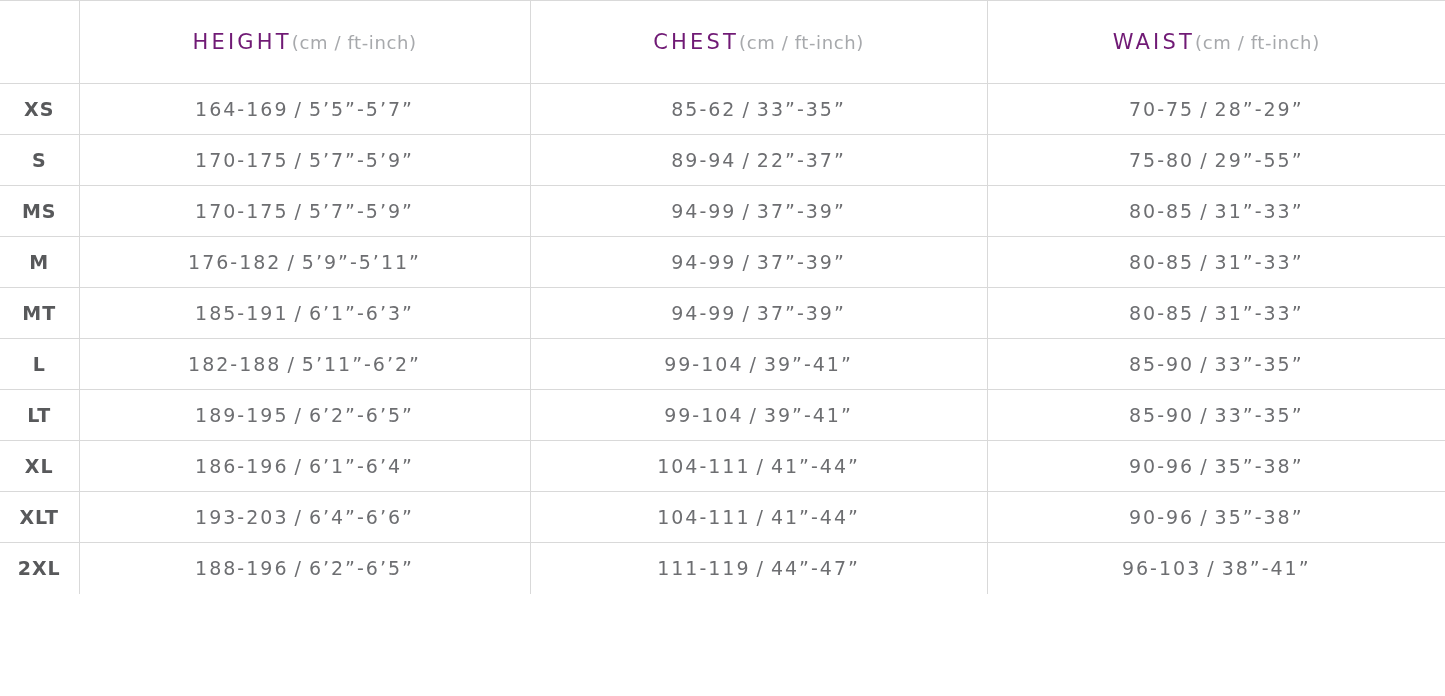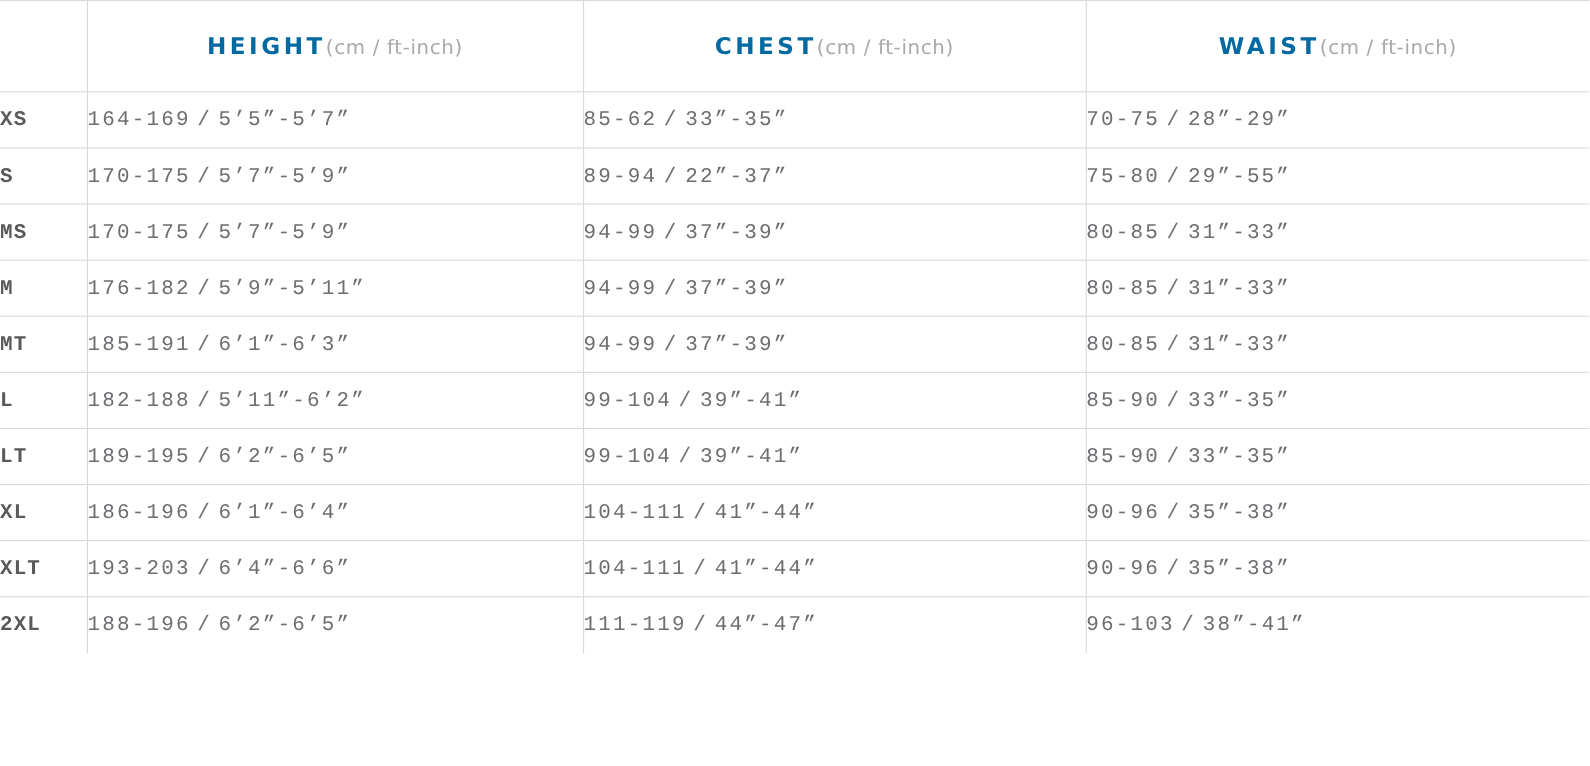--- a/index.html
+++ b/index.html
@@ -43,39 +43,38 @@
   thead th.last {
     border-right: none;
   }
   .hdr {
     display: inline-block;
     white-space: nowrap;
   }
   .hdr-main {
     font-size: 21px;
     letter-spacing: 3.2px;
-    color: #0369a1;
-    font-weight: 700;
+    color: #701a75;
+    font-weight: 400;
   }
   .hdr-sub {
     font-size: 18px;
     letter-spacing: 0.6px;
     color: #a7a9ac;
     font-weight: 400;
   }
 
   tbody tr { height: 51px; }
   tbody td {
-    text-align: left;
+    text-align: center;
     vertical-align: middle;
     font-size: 19px;
     letter-spacing: 2.0px;
     color: #6d6e71;
     white-space: nowrap;
-    font-family: Liberation Mono, monospace;
   }
   tbody td.size-cell {
     font-size: 19px;
     font-weight: bold;
     letter-spacing: 1px;
     color: #58595b;
     border-left: none;
   }
   tbody td.last {
     border-right: none;

